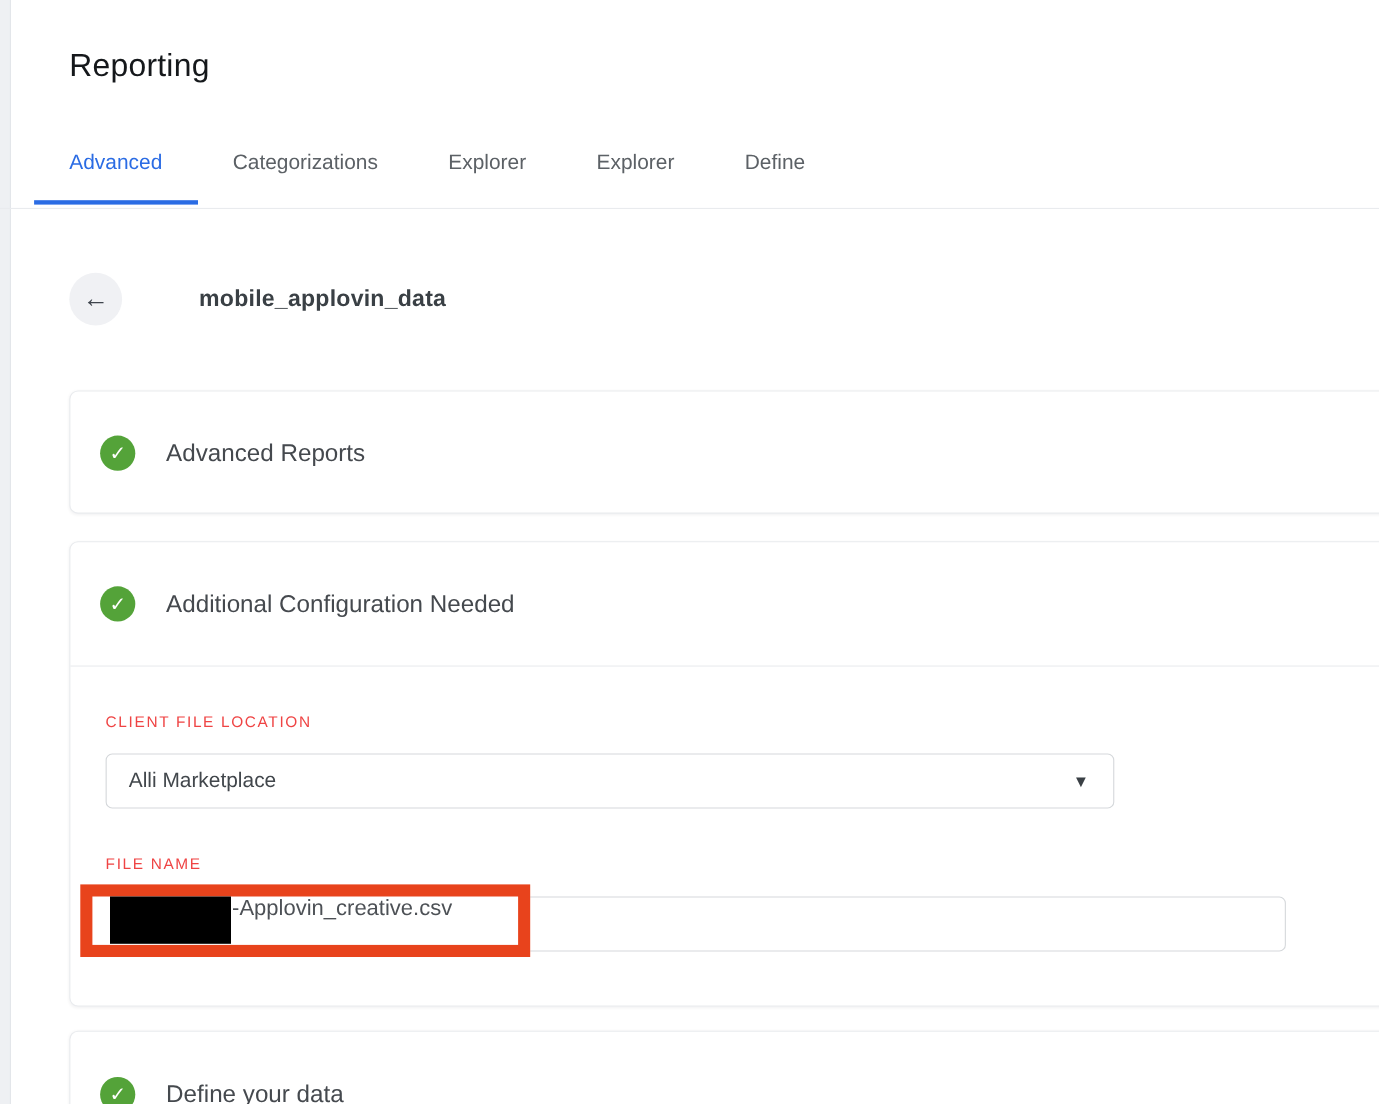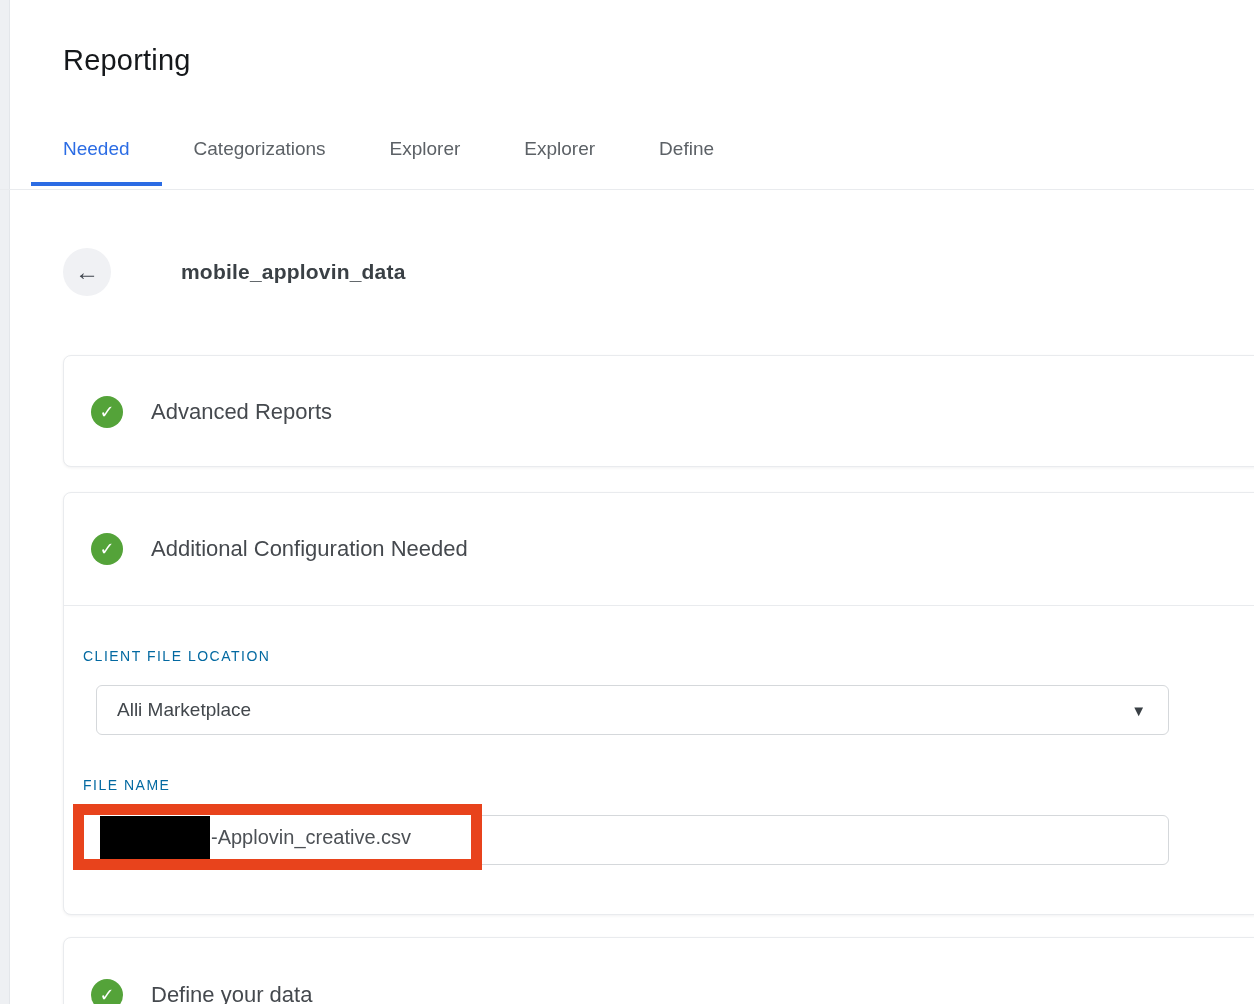--- a/index.html
+++ b/index.html
@@ -69,59 +69,59 @@
   }
   .check-glyph{color:#fff;font-size:18px;font-weight:700;line-height:1;}
   .card-title{font-size:22px;color:var(--text-body);}
   #card-advanced{top:355px;height:112px;}
   #card-config{top:492px;height:423px;}
   #card-config .card-header{height:113px;border-bottom:1px solid var(--border-card);}
   #card-define{top:937px;height:150px;}
   #card-define .card-header{height:113px;}
   .card-body{position:relative;}
   .field-label{
-    position:absolute;left:19px;font-size:14px;font-weight:500;
-    letter-spacing:1.5px;color:#0369a1;
+    position:absolute;left:32px;font-size:14px;font-weight:500;
+    letter-spacing:1.5px;color:#ef4444;
   }
   #label-location{top:42px;}
   #label-filename{top:171px;}
   .select-box{
-    position:absolute;left:32px;top:79px;width:1073px;height:50px;
+    position:absolute;left:32px;top:79px;width:917px;height:50px;
     border:1px solid var(--border-field);border-radius:6px;background:#fff;
     display:flex;align-items:center;padding:0 20px;cursor:pointer;
   }
   .select-value{font-size:19px;color:#42474c;flex:1;}
   .chevron-glyph{font-size:15px;color:#3a4045;margin-right:2px;}
   .input-box{
     position:absolute;left:32px;top:209px;width:1073px;height:50px;
     border:1px solid var(--border-field);border-radius:6px;background:#fff;
   }
   .highlight-rect{
     position:absolute;left:9px;top:198px;width:409px;height:66px;
     border:11px solid var(--highlight-red);background:#fff;
-    display:flex;align-items:center;
+    display:flex;align-items:flex-start;
   }
   .redaction{
     width:110px;height:43px;background:#000;margin-left:16px;flex:0 0 110px;
   }
   .redacted-filename{
     font-size:20px;color:#4d5156;white-space:nowrap;margin-left:1px;
   }
 </style>
 </head>
 <body>
 
 <div class="stage">
 
   <div class="left-rail"></div>
 
   <h1 class="page-title">Reporting</h1>
 
   <nav class="tabs">
-    <div class="tab active">Needed</div>
+    <div class="tab active">Advanced</div>
     <div class="tab">Categorizations</div>
     <div class="tab">Explorer</div>
     <div class="tab">Explorer</div>
     <div class="tab">Define</div>
   </nav>
   <div class="tabs-divider"></div>
 
   <div class="back-row">
     <button class="back-btn">
       <span class="back-glyph">←</span>

